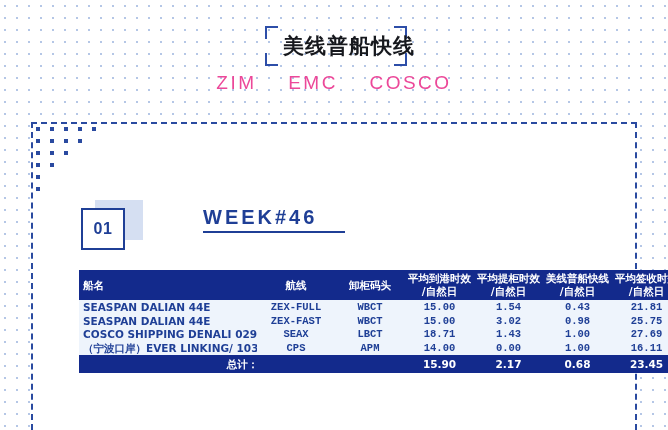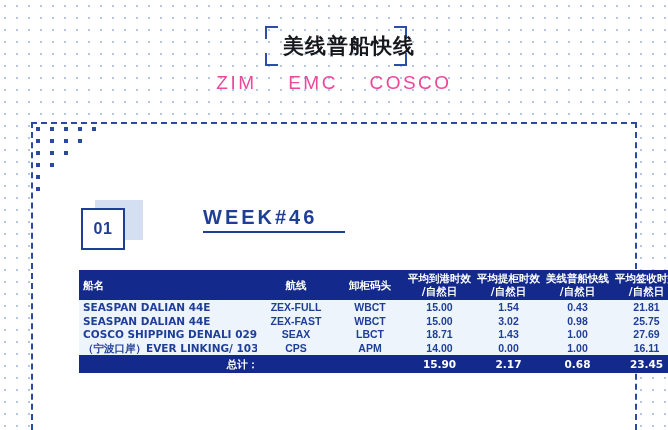--- a/index.html
+++ b/index.html
@@ -164,21 +164,21 @@
   tbody td {
     background: #eef4fc;
     color: #1f3f96;
     font-size: 10.5px;
     font-weight: bold;
     height: 13.6px;
     line-height: 13.6px;
     padding: 0 2px;
     white-space: nowrap;
     overflow: hidden;
-    font-family: Liberation Sans, sans-serif;
+    font-family: Liberation Mono, monospace;
   }
   tbody td.cn { font-family: "DejaVu Sans", "Liberation Sans", sans-serif; }
   tfoot td {
     background: #132a8c;
     color: #ffffff;
     font-size: 10.5px;
     font-weight: bold;
     height: 18px;
     line-height: 18px;
     padding: 0 3px;

